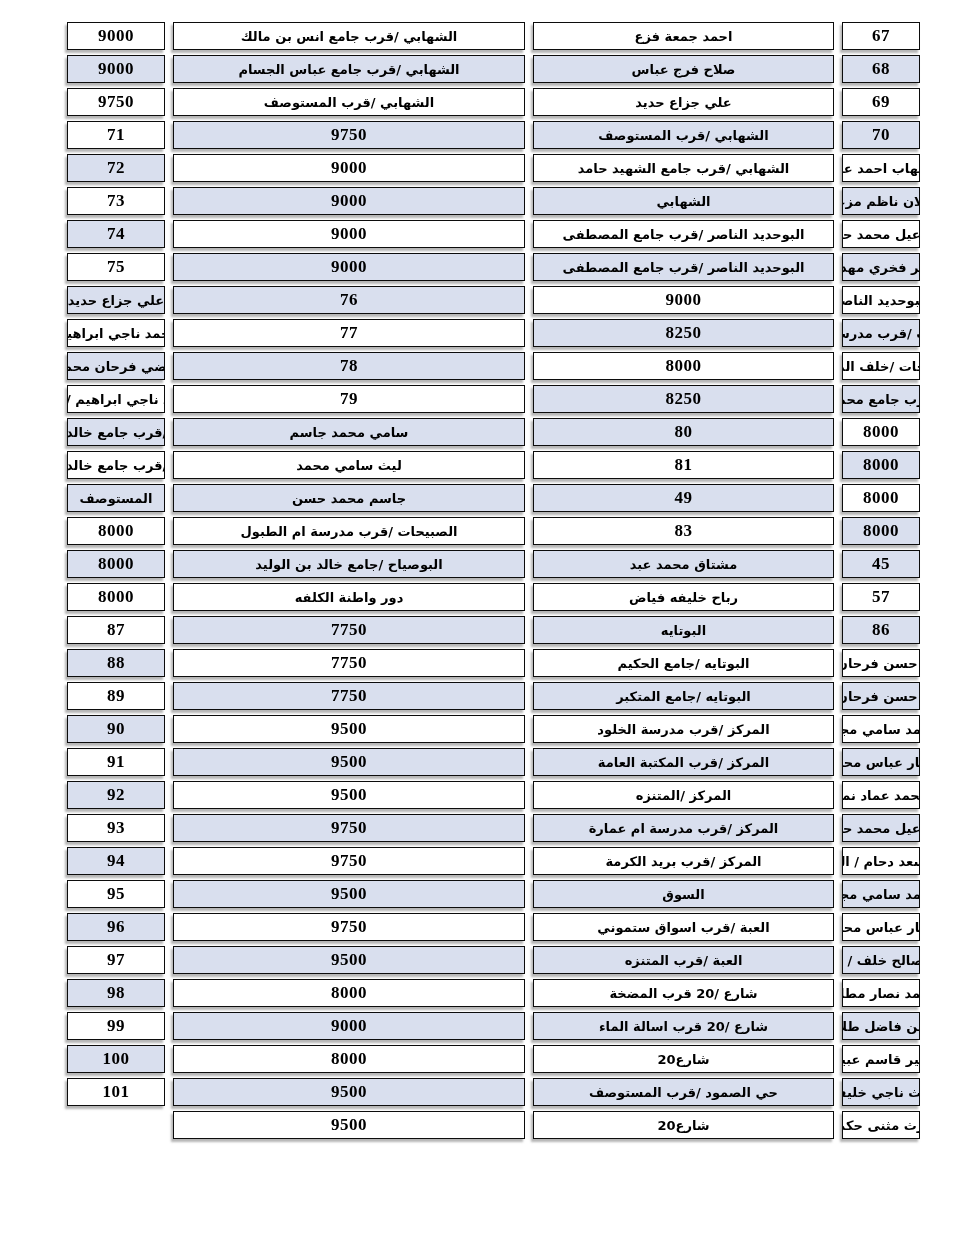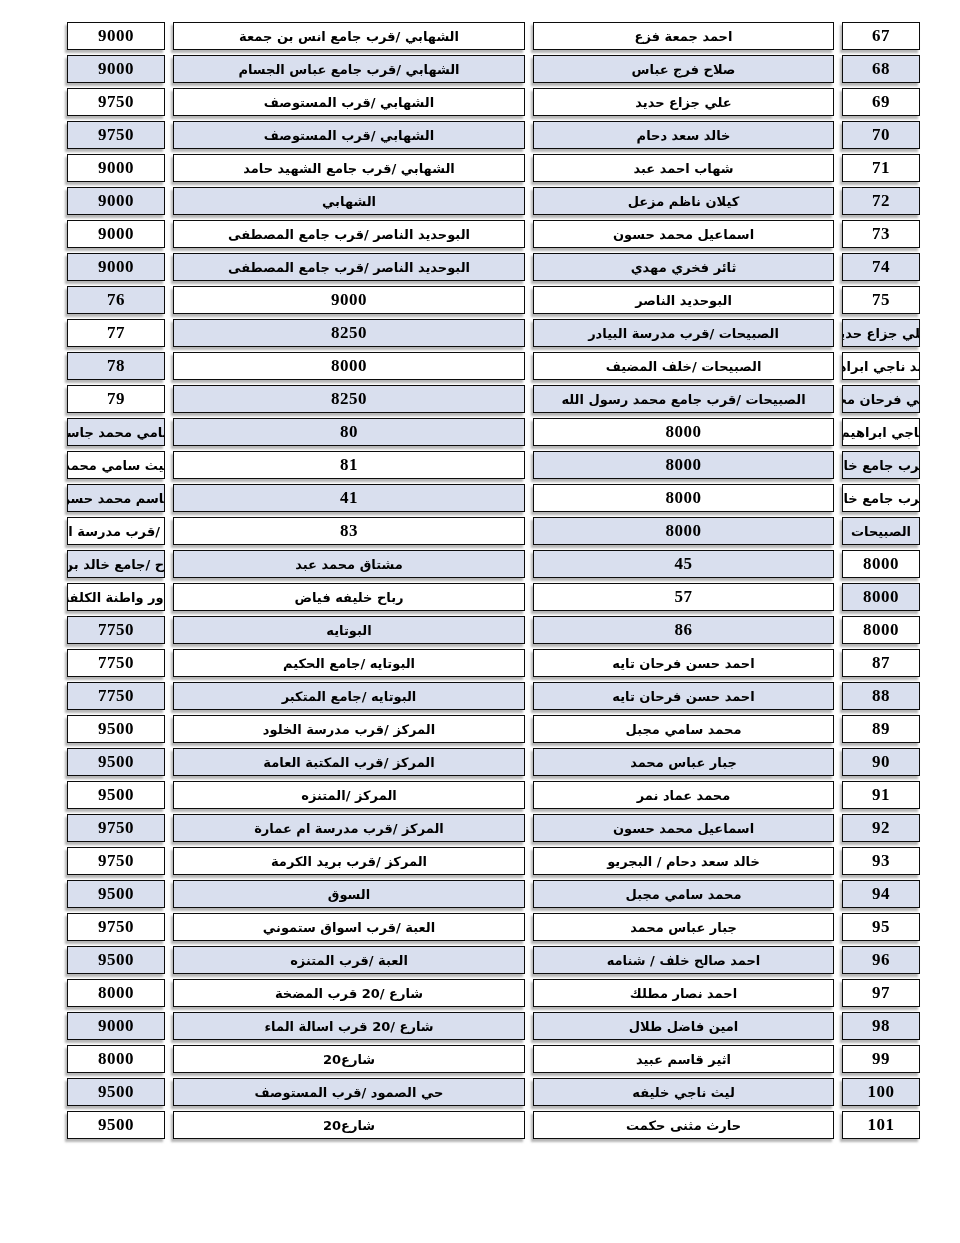--- a/index.html
+++ b/index.html
@@ -56,35 +56,34 @@
     font-size: 13px;
   }
 </style>
 </head>
 <body>
 
 <div class="sheet">
   <div class="grid">
   <div class="cell num">67</div>
   <div class="cell ar">احمد جمعة فزع</div>
-  <div class="cell ar">الشهابي /قرب جامع انس بن جمعة</div>
+  <div class="cell ar">الشهابي /قرب جامع انس بن مالك</div>
   <div class="cell num">9000</div>
 
   <div class="cell num shaded">68</div>
   <div class="cell ar shaded">صلاح فرج عباس</div>
   <div class="cell ar shaded">الشهابي /قرب جامع عباس الجسام</div>
   <div class="cell num shaded">9000</div>
 
   <div class="cell num">69</div>
   <div class="cell ar">علي جزاع حديد</div>
   <div class="cell ar">الشهابي /قرب المستوصف</div>
   <div class="cell num">9750</div>
 
   <div class="cell num shaded">70</div>
-  <div class="cell ar shaded">خالد سعد دحام</div>
   <div class="cell ar shaded">الشهابي /قرب المستوصف</div>
   <div class="cell num shaded">9750</div>
 
   <div class="cell num">71</div>
   <div class="cell ar">شهاب احمد عبد</div>
   <div class="cell ar">الشهابي /قرب جامع الشهيد حامد</div>
   <div class="cell num">9000</div>
 
   <div class="cell num shaded">72</div>
   <div class="cell ar shaded">كيلان ناظم مزعل</div>
@@ -127,23 +126,23 @@
   <div class="cell num shaded">80</div>
   <div class="cell ar shaded">سامي محمد جاسم</div>
   <div class="cell ar shaded">البوصياح /قرب جامع خالد بن الوليد</div>
   <div class="cell num shaded">8000</div>
 
   <div class="cell num">81</div>
   <div class="cell ar">ليث سامي محمد</div>
   <div class="cell ar">البوصياح /قرب جامع خالد بن الوليد</div>
   <div class="cell num">8000</div>
 
-  <div class="cell num shaded">41</div>
+  <div class="cell num shaded">49</div>
   <div class="cell ar shaded">جاسم محمد حسن</div>
-  <div class="cell ar shaded">الصبيحات</div>
+  <div class="cell ar shaded">المستوصف</div>
   <div class="cell num shaded">8000</div>
 
   <div class="cell num">83</div>
   <div class="cell ar">الصبيحات /قرب مدرسة ام الطبول</div>
   <div class="cell num">8000</div>
 
   <div class="cell num shaded">45</div>
   <div class="cell ar shaded">مشتاق محمد عبد</div>
   <div class="cell ar shaded">البوصياح /جامع خالد بن الوليد</div>
   <div class="cell num shaded">8000</div>

